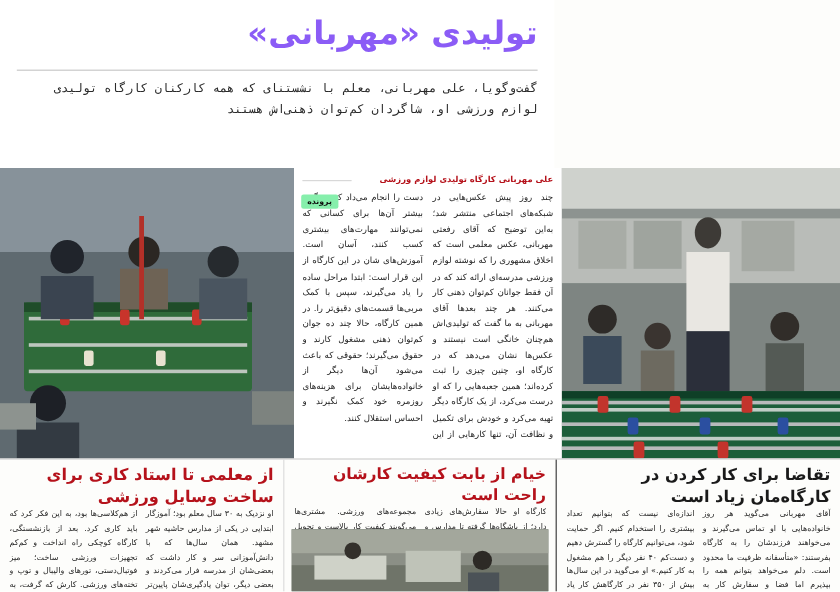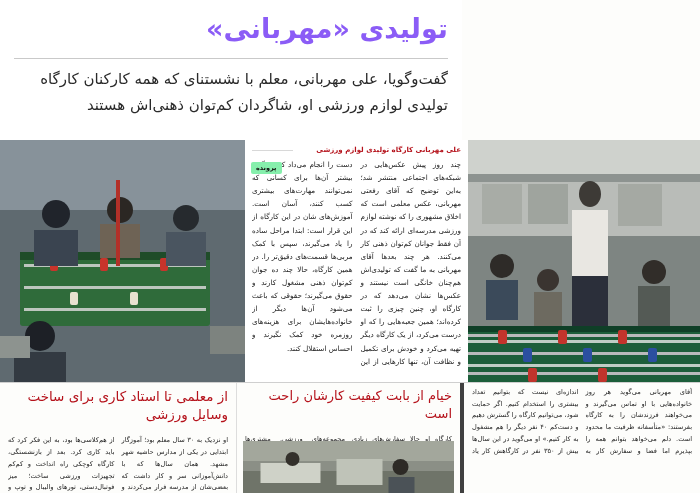--- a/index.html
+++ b/index.html
@@ -118,23 +118,24 @@
     text-align: right;
     letter-spacing: -0.3px;
   }
   .headline .l2 { display: block; }
   .headline-rule {
     margin: 10px 0 8px 0;
     height: 1px;
     background: #c9c9c9;
   }
   .headline-lead {
-    font-size: 15px;
+    font-size: 10px;
     line-height: 1.7;
     color: #2a2a2a;
+    font-family: Liberation Mono, monospace;
   }
 
   
   .feature-row {
     position: absolute;
     top: 140px;
     left: 0;
     width: 700px;
     height: 242px;
   }
@@ -224,30 +225,30 @@
   }
   .bcol {
     position: absolute;
     top: 0;
     height: 110px;
     box-sizing: border-box;
     padding: 4px 8px;
     direction: rtl;
   }
   .bcol.c1 { right: 0;   width: 236px; }
-  .bcol.c2 { right: 236px; width: 228px; border-right: 4px solid #404040; border-left: 1px solid #ddd;}
+  .bcol.c2 { right: 236px; width: 228px; border-right: 1px solid #404040; border-left: 1px solid #ddd;}
   .bcol.c3 { right: 464px; width: 236px; }
 
   .btitle {
     font-size: 13.5px;
-    font-weight: normal;
+    font-weight: bold;
     color: #b5121b;
     line-height: 1.35;
     text-align: right;
-    margin-bottom: 12px;
+    margin-bottom: 0;
     direction: rtl;
   }
   .btitle.dark { color: #1a1a1a; }
   .btitle.two { font-size: 13px; }
   .bbody {
     font-size: 6.6px;
     line-height: 1.78;
     color: #1f1f1f;
     text-align: justify;
     direction: rtl;
@@ -413,20 +414,21 @@
         </svg>
       </div>
     </div>
   </div>
 
   <div class="band"></div>
 
   <div class="bottom">
 
     <div class="bcol c1">
+      <div class="btitle dark">تقاضا برای کار کردن در کارگاه‌مان زیاد است</div>
       <div class="bbody h1">آقای مهربانی می‌گوید هر روز خانواده‌هایی با او تماس می‌گیرند و می‌خواهند فرزندشان را به کارگاه بفرستند: «متأسفانه ظرفیت ما محدود است. دلم می‌خواهد بتوانم همه را بپذیرم اما فضا و سفارش کار به اندازه‌ای نیست که بتوانیم تعداد بیشتری را استخدام کنیم. اگر حمایت شود، می‌توانیم کارگاه را گسترش دهیم و دست‌کم ۴۰ نفر دیگر را هم مشغول به کار کنیم.» او می‌گوید در این سال‌ها بیش از ۳۵۰ نفر در کارگاهش کار یاد گرفته‌اند و خیلی‌هایشان حالا در جاهای دیگر مشغول کارند؛ همین برای او بزرگ‌ترین دستاورد است.</div>
     </div>
 
     <div class="bcol c2">
       <div class="btitle two">خیام از بابت کیفیت کارشان راحت است</div>
       <div class="bbody h2">کارگاه او حالا سفارش‌های زیادی دارد؛ از باشگاه‌ها گرفته تا مدارس و مجموعه‌های ورزشی. مشتری‌ها می‌گویند کیفیت کار بالاست و تحویل به‌موقع انجام می‌شود. خود آقای مهربانی می‌گوید هیچ‌وقت به خاطر این‌که کارگرانش کم‌توان ذهنی هستند، تخفیف کیفیت نداده است.</div>
       <div class="bphoto">
         <div class="ph">
           <svg viewBox="0 0 216 52" xmlns="http://www.w3.org/2000/svg" preserveAspectRatio="xMidYMid slice">
             <rect width="216" height="52" fill="#8b8f86"></rect>

